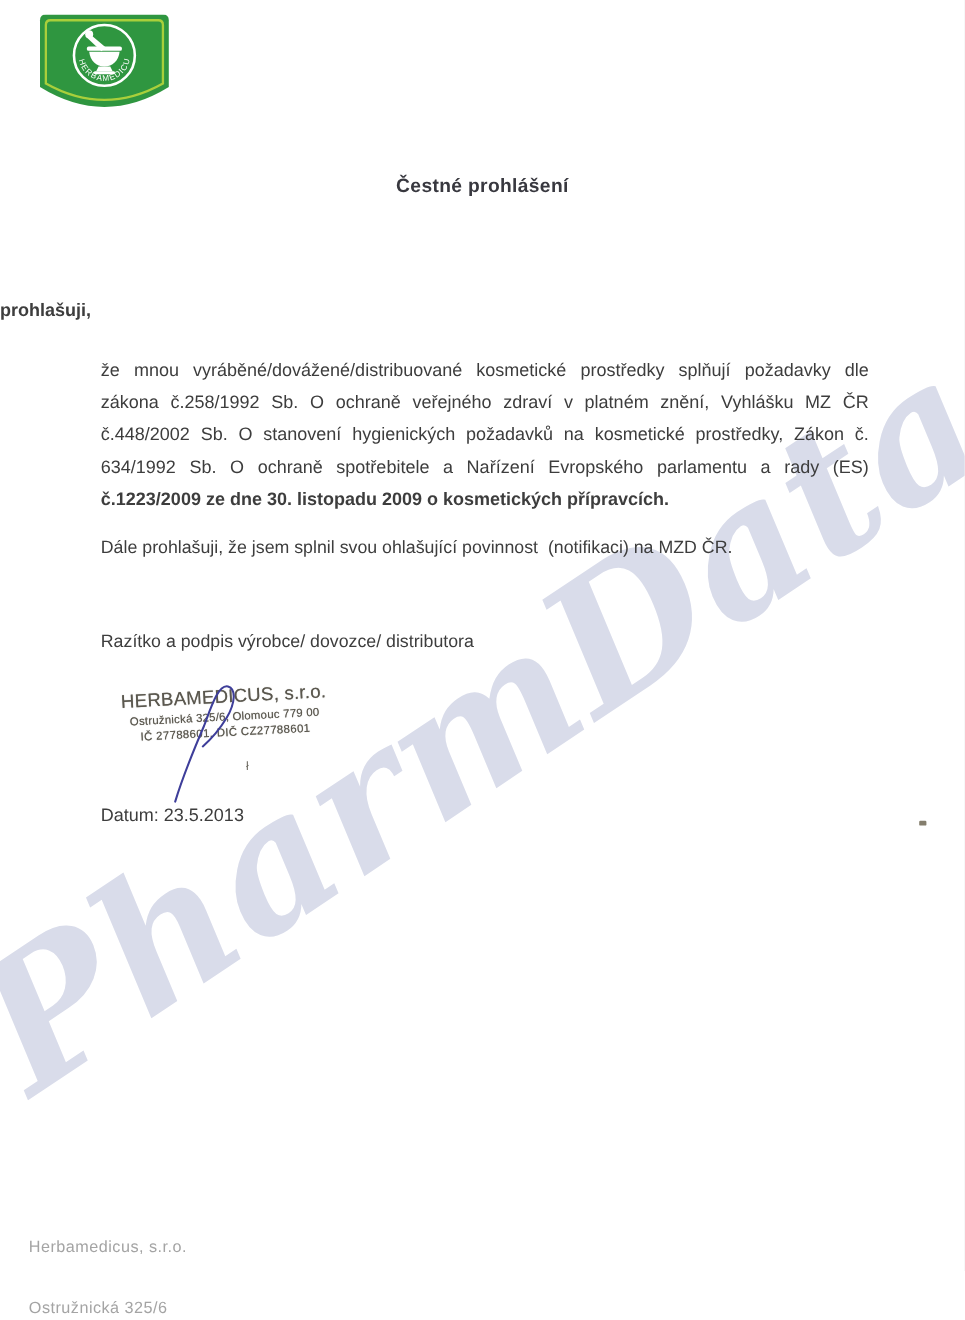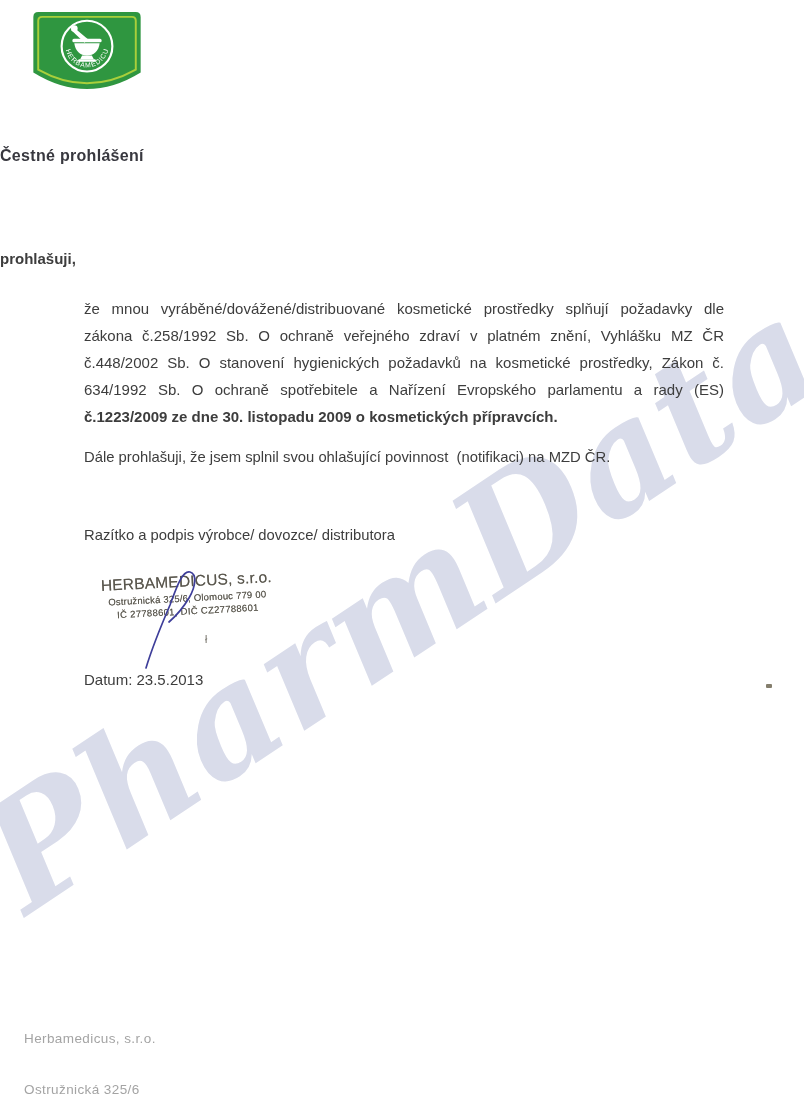--- a/index.html
+++ b/index.html
@@ -17,21 +17,21 @@
     font-family:"DejaVu Serif", serif; font-style:italic; font-weight:bold;
     font-size:150px; letter-spacing:2px; color:#d9dcea;
     white-space:nowrap; pointer-events:none; user-select:none;
   }
 
   
   .logo { position:absolute; left:32px; top:12px; width:110px; height:80px; }
 
   
   .doc-title {
-    position:absolute; left:0; top:147px; width:100%; text-align:left;
+    position:absolute; left:0; top:147px; width:100%; text-align:center;
     font-weight:bold; font-size:16px; color:#38383f; letter-spacing:.3px;
   }
   .doc-intro {
     position:absolute; left:0; top:200px; width:100%; text-align:center;
     font-size:14.8px;
   }
   .doc-declare {
     position:absolute; left:0; top:250px; width:100%; 
     font-weight:bold; font-size:15px;
   }

